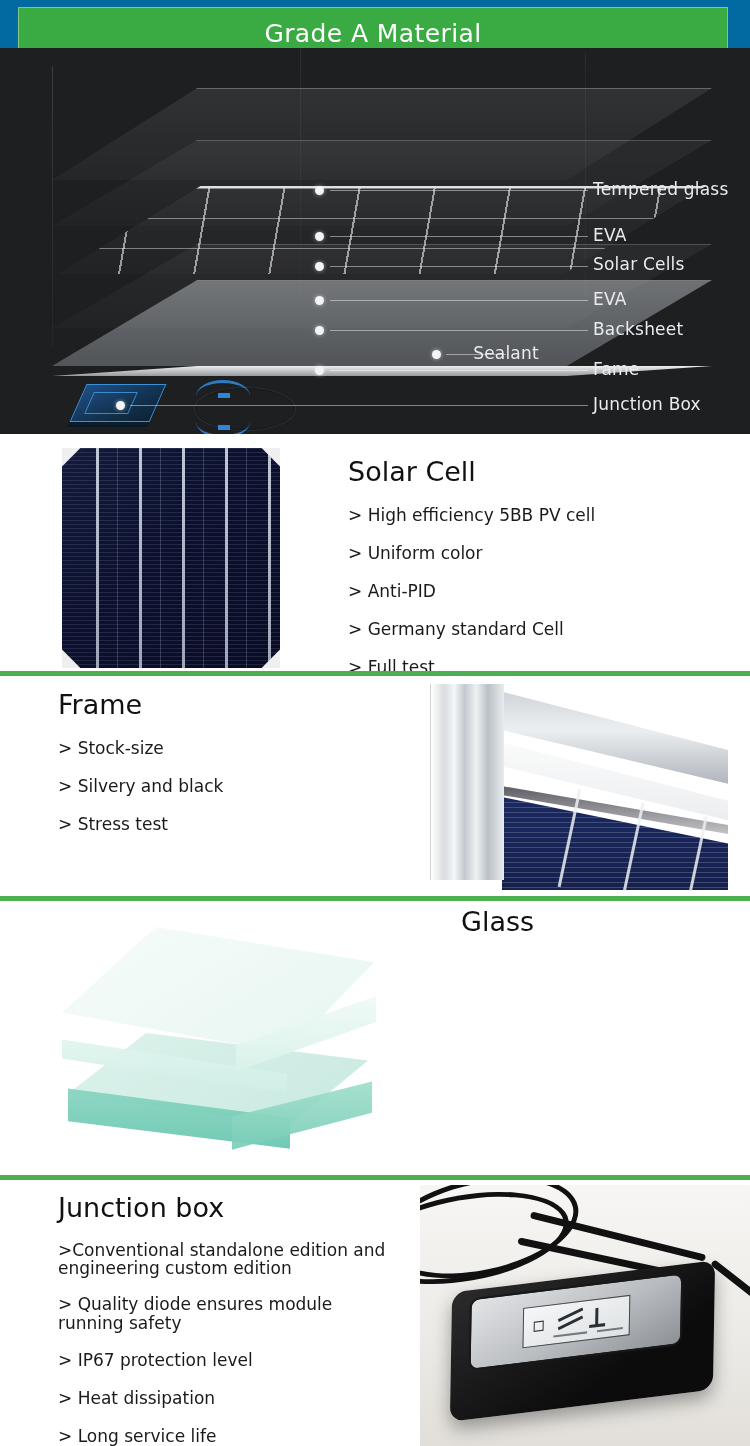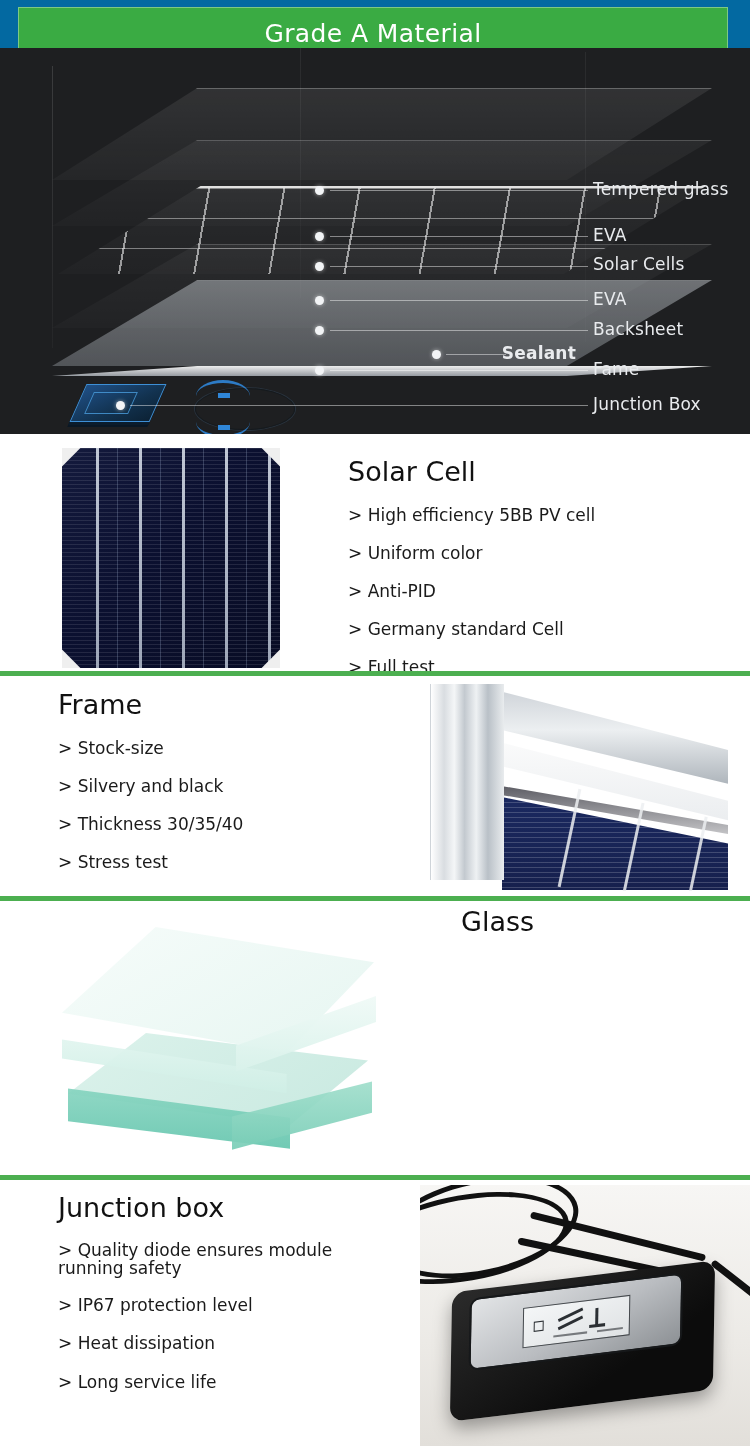--- a/index.html
+++ b/index.html
@@ -51,21 +51,21 @@
     position:absolute; height:1px; background:rgba(255,255,255,0.45);
   }
   .dot {
     position:absolute; width:9px; height:9px; border-radius:50%;
     background:#f2f4f6; box-shadow:0 0 4px rgba(255,255,255,.55);
   }
   .dlabel {
     position:absolute; color:#e9ebee; font-size:17px; white-space:nowrap;
     font-family:"DejaVu Sans", sans-serif; letter-spacing:.2px;
   }
-  .dlabel.right-al { text-align:right;font-weight:bold; }
+  .dlabel.right-al { text-align:center; }
 
   
   .jbox-glyph {
     position:absolute; left:78px; top:336px; width:80px; height:38px;
     transform:skewX(-24deg) ;
     background:linear-gradient(150deg,#1f4f86 0%, #12324f 60%, #0c2235 100%);
     border:1px solid #3d8fd6;
     box-shadow:0 3px 0 #0b1c2c, 0 5px 0 #0a1724;
   }
   .jbox-inner {
@@ -370,21 +370,20 @@
   </div>
 
   <div class="divider" style="top:671px;"></div>
 
   <div class="sec" style="top:676px; height:215px;">
     <div style="position:absolute; left:58px; top:14px; width:330px;">
       <div class="sec-title">Frame</div>
       <div class="bullets">
         <div class="bullet">&gt; Stock-size</div>
         <div class="bullet">&gt; Silvery and black</div>
-        <div class="bullet">&gt; Thickness 30/35/40</div>
         <div class="bullet">&gt; Stress test</div>
       </div>
     </div>
 
     <div class="frame-img" style="top:0;">
       <div class="fr-top"></div>
       <div class="fr-white"></div>
       <div class="fr-darkstrip"></div>
       <div class="fr-cells"></div>
       <div class="fr-profile"></div>
@@ -410,20 +409,21 @@
       <div class="sec-title">Glass</div>
     </div>
   </div>
 
   <div class="divider" style="top:1175px;"></div>
 
   <div class="sec" style="top:1180px; height:266px;">
     <div style="position:absolute; left:58px; top:13px; width:340px;">
       <div class="sec-title">Junction box</div>
       <div class="bullets">
+        <div class="bullet" style="line-height:1.08;">&gt;Conventional standalone edition and engineering custom edition</div>
         <div class="bullet" style="line-height:1.08;">&gt; Quality diode ensures module running safety</div>
         <div class="bullet">&gt; IP67 protection level</div>
         <div class="bullet">&gt; Heat dissipation</div>
         <div class="bullet">&gt; Long service life</div>
       </div>
     </div>
 
     <div class="jb-img" style="top:5px;">
       <div class="jb-surface"></div>
 

